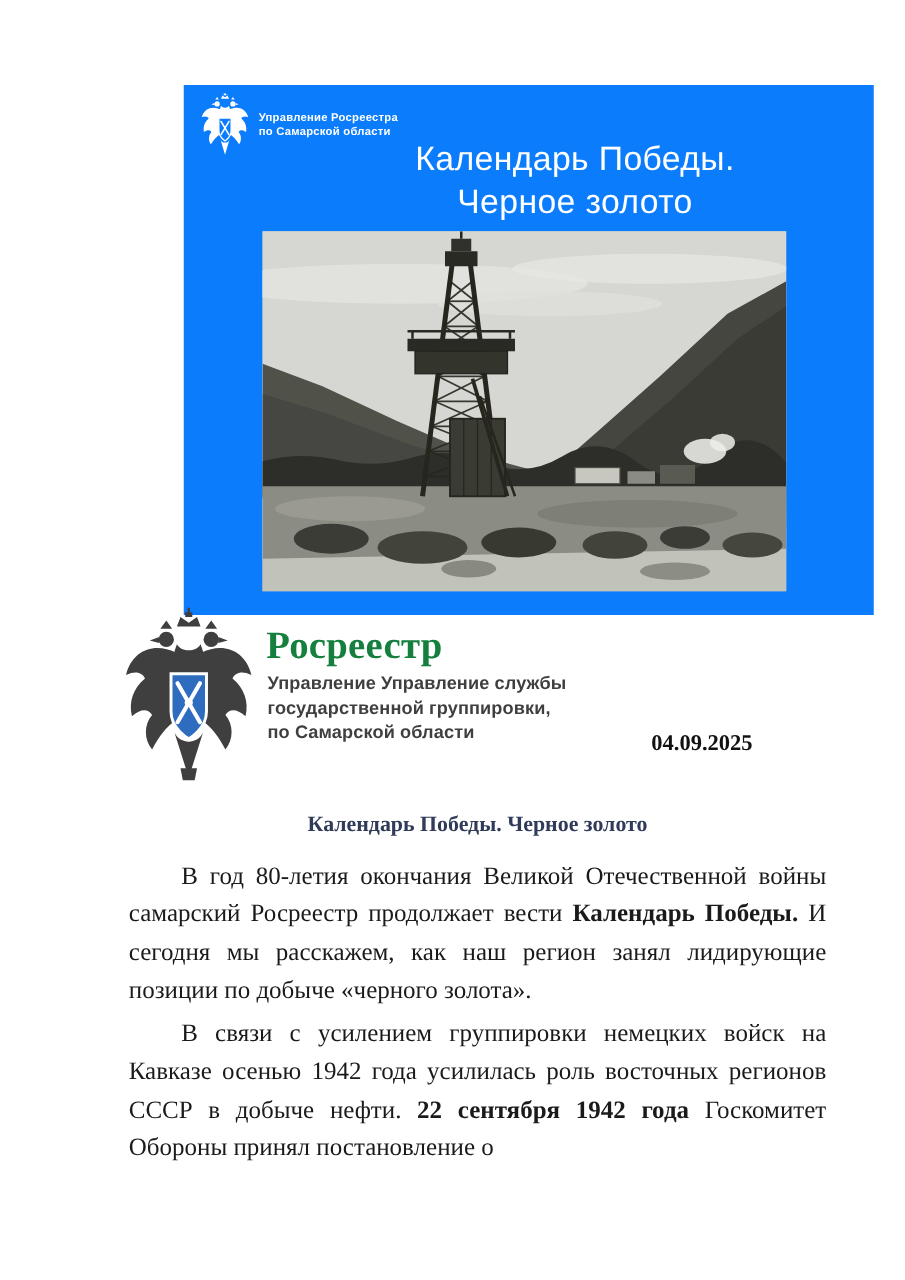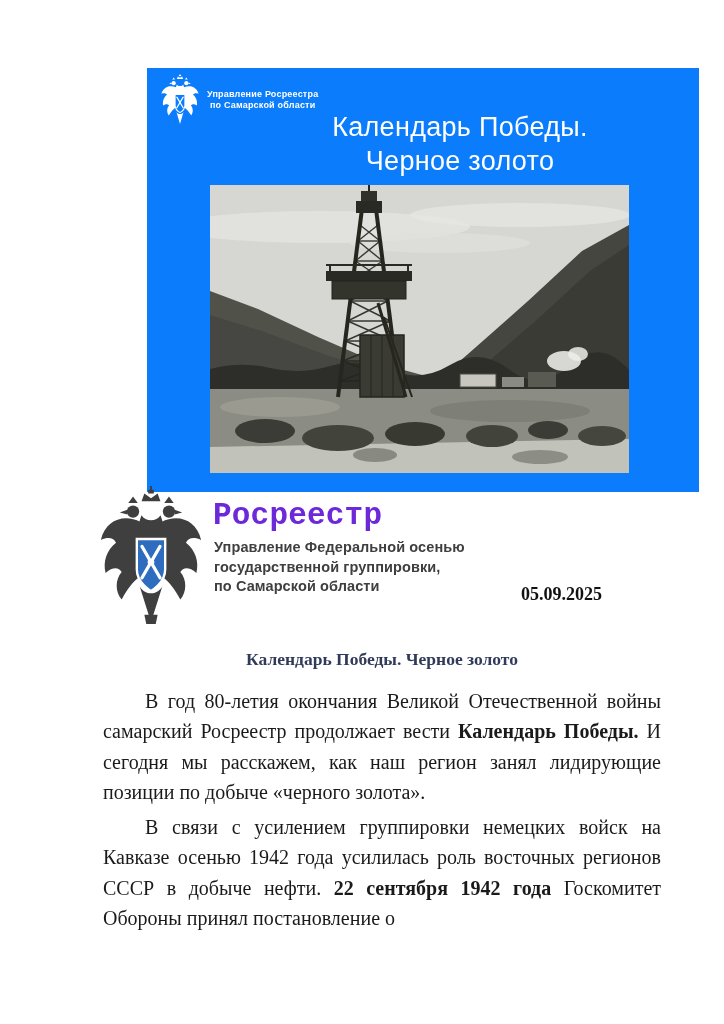--- a/index.html
+++ b/index.html
@@ -1,35 +1,35 @@
 <!DOCTYPE html>
 <html><head>
 <meta charset="utf-8">
 <style>
   html,body{margin:0;padding:0;background:#ffffff;}
   .page{position:relative;width:724px;height:1024px;background:#ffffff;overflow:hidden;
         font-family:"Liberation Serif",serif;color:#1a1a1a;}
 
   
   .banner{position:absolute;left:147px;top:68px;width:552px;height:424px;background:#0b7cfc;}
-  .banner-brand{position:absolute;left:12px;top:6px;display:flex;align-items:center;gap:6px;text-align:center;}
+  .banner-brand{position:absolute;left:12px;top:6px;display:flex;align-items:center;gap:6px;}
   .banner-brand svg{display:block;}
   .banner-caption{font-family:"Liberation Sans",sans-serif;font-size:9px;line-height:11px;
                   font-weight:bold;color:#ffffff;letter-spacing:.2px;}
   .banner-title{position:absolute;left:0;top:42px;width:100%;padding-left:74px;box-sizing:border-box;
                 text-align:center;font-family:"Liberation Sans",sans-serif;color:#ffffff;
                 font-size:27px;line-height:34px;font-weight:normal;letter-spacing:.3px;}
   .photo{position:absolute;left:63px;top:117px;width:419px;height:288px;background:#d8d9d4;}
   .photo svg{display:block;}
 
   
   .letterhead{position:absolute;left:0;top:484px;width:724px;height:150px;}
   .emblem{position:absolute;left:97px;top:2px;}
-  .org-name{position:absolute;left:213px;top:14px;font-family:Liberation Mono, monospace;
-            font-size:31px;font-weight:bold;color:#6d28d9;letter-spacing:.2px;}
+  .org-name{position:absolute;left:213px;top:14px;font-family:Liberation Serif, serif;
+            font-size:31px;font-weight:bold;color:#15803d;letter-spacing:.2px;}
   .org-desc{position:absolute;left:214px;top:54px;font-family:"Liberation Sans",sans-serif;
             font-size:14.5px;line-height:19.5px;font-weight:bold;color:#3f3f3f;letter-spacing:.1px;}
   .doc-date{position:absolute;right:122px;top:100px;font-size:18px;font-weight:bold;color:#111;}
 
   
   .article{position:absolute;left:103px;top:645px;width:558px;}
   .article h1{margin:4px 0 16px 0;text-align:center;font-size:17.5px;font-weight:bold;color:#303a59;}
   .article p{margin:0 0 5px 0;text-indent:42px;text-align:justify;font-size:20px;line-height:30.3px;}
   .article b{font-weight:bold;}
 </style>
@@ -179,25 +179,25 @@
         <g stroke="#ffffff" stroke-width="3.5" stroke-linecap="round">
           <line x1="45.5" y1="64" x2="64.5" y2="97"></line>
           <line x1="64.5" y1="64" x2="45.5" y2="97"></line>
         </g>
         <circle cx="55" cy="80.5" r="3.5" fill="#ffffff"></circle>
       </svg>
     </span>
 
     <div class="org-name">Росреестр</div>
     <div class="org-desc">
-      <div>Управление Федеральной осенью</div>
+      <div>Управление Управление службы</div>
       <div>государственной группировки,</div>
       <div>по Самарской области</div>
     </div>
-    <div class="doc-date">05.09.2025</div>
+    <div class="doc-date">04.09.2025</div>
   </div>
 
   <div class="article">
     <h1>Календарь Победы. Черное золото</h1>
     <div>
         <p><span>В год 80-летия окончания Великой Отечественной войны самарский Росреестр  продолжает вести </span><b>Календарь Победы.</b><span> И сегодня мы расскажем, как наш регион занял лидирующие позиции по добыче «черного золота».</span></p>
         <p><span>В связи с усилением группировки немецких войск на Кавказе осенью 1942 года усилилась роль восточных регионов СССР в добыче нефти. </span><b>22 сентября 1942 года</b><span> Госкомитет Обороны принял постановление о</span></p>
       </div>
   </div>
 

